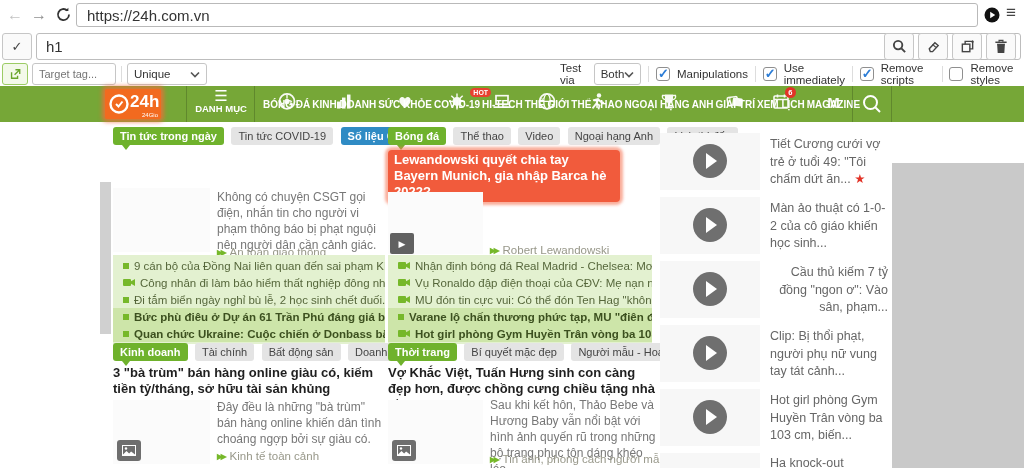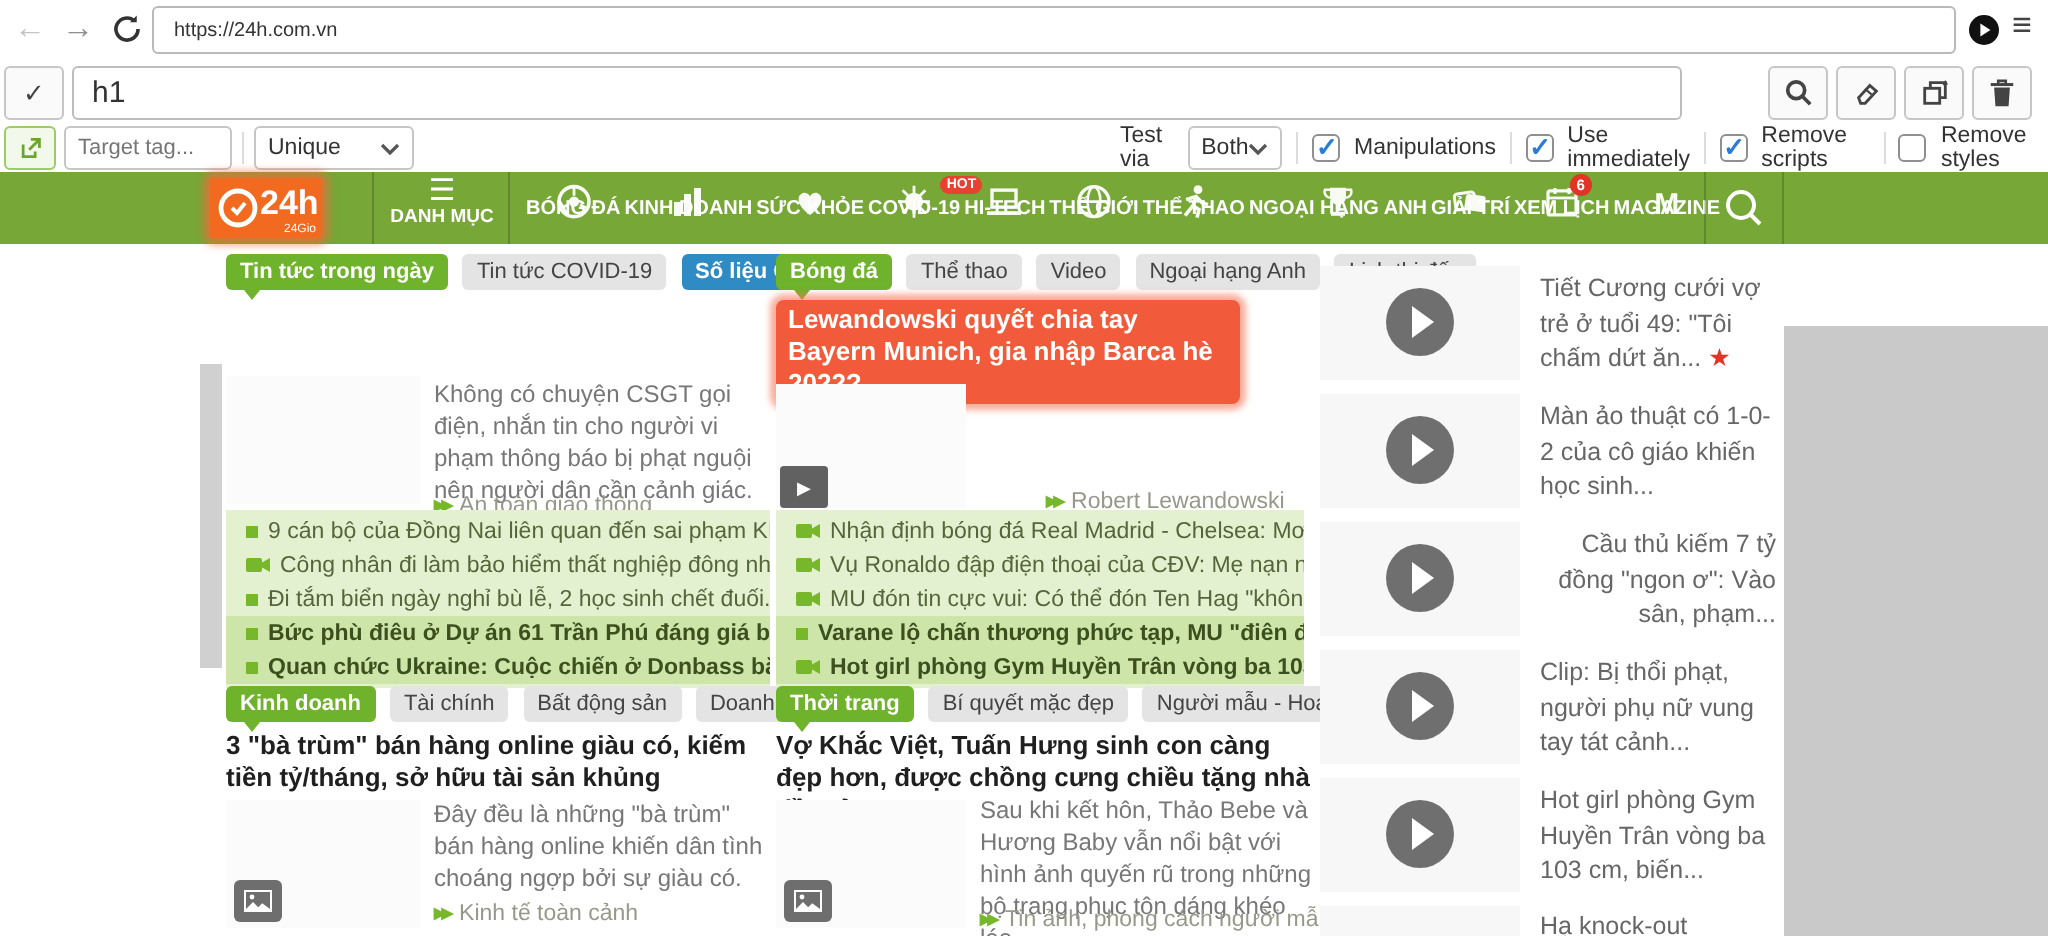--- a/index.html
+++ b/index.html
@@ -4,24 +4,24 @@
 <style>
   html,body{margin:0;padding:0;background:#fff;}
   *{box-sizing:border-box;}
   #stage{position:relative;width:1024px;height:468px;overflow:hidden;background:#fff;
          font-family:"Liberation Sans",sans-serif;}
   .abs{position:absolute;}
 
   
   .nav-arrow{font-size:16px;line-height:26px;}
   #url-box{left:76px;top:3px;width:902px;height:24px;border:1px solid #b9b9b9;border-radius:3px;
-           font-size:10px;color:#333;padding-left:10px;line-height:22px;background:#fff;}
+           font-size:15px;color:#333;padding-left:10px;line-height:22px;background:#fff;}
   .chrome-btn{height:27px;width:30px;border:1px solid #c6c6c6;border-radius:3px;background:#fafafa;
               display:flex;align-items:center;justify-content:center;}
-  #selector-input{left:36px;top:33px;width:805px;height:27px;border:1px solid #bdbdbd;border-radius:3px;
+  #selector-input{left:36px;top:33px;width:985px;height:27px;border:1px solid #bdbdbd;border-radius:3px;
                   font-size:15px;color:#333;padding-left:9px;font-family:"Liberation Sans",sans-serif;}
   .mini-input{height:22px;border:1px solid #c6c6c6;border-radius:3px;font-size:11px;color:#333;
               padding-left:6px;font-family:"Liberation Sans",sans-serif;}
   .mini-select{height:22px;border:1px solid #c6c6c6;border-radius:3px;background:#fff;
                display:flex;align-items:center;justify-content:space-between;
                font-size:11.5px;color:#333;padding:0 6px;}
   #right-controls{left:560px;top:63px;width:462px;height:22px;display:flex;align-items:center;
                   justify-content:flex-end;gap:7px;font-size:11.5px;color:#333;}
   .vsep{width:1px;height:16px;background:#ddd;}
   .checkbox{width:14px;height:14px;border:1px solid #8f8f8f;border-radius:3px;background:#fff;
@@ -348,21 +348,21 @@
   <div class="abs tabbar" style="left:388px;top:127px;">
     <span class="pill active">Bóng đá</span>
     <span class="pill">Thể thao</span>
     <span class="pill">Video</span>
     <span class="pill">Ngoại hạng Anh</span>
     <span class="pill">Lịch thi đấu</span>
   </div>
   <div class="abs headline h1-hl" style="left:388px;top:150px;width:232px;">Lewandowski quyết chia tay Bayern Munich, gia nhập Barca hè 2022?</div>
   <div class="abs imgbox" style="left:388px;top:192px;width:95px;height:62px;"></div>
   <div class="abs ph-play" style="left:390px;top:233px;">▶</div>
-  <div class="abs more" style="left:490px;top:243px;margin-left:33px;">
+  <div class="abs more" style="left:490px;top:243px;">
     <span class="ar">▸▸</span><span>Robert Lewandowski</span>
   </div>
   <div class="abs news-list" style="left:388px;top:255px;width:264px;">
     <div class="news-item">
       <span class="cam">
           <svg width="12" height="9" viewBox="0 0 12 9">
             <rect x="0" y="1" width="8" height="7" rx="1" fill="#76b82a"></rect>
             <path d="M8 3.2L12 1v7L8 5.8z" fill="#76b82a"></path>
           </svg>
         </span>

